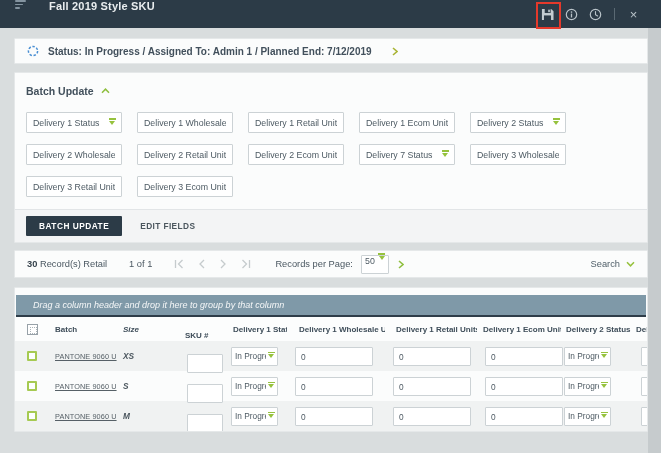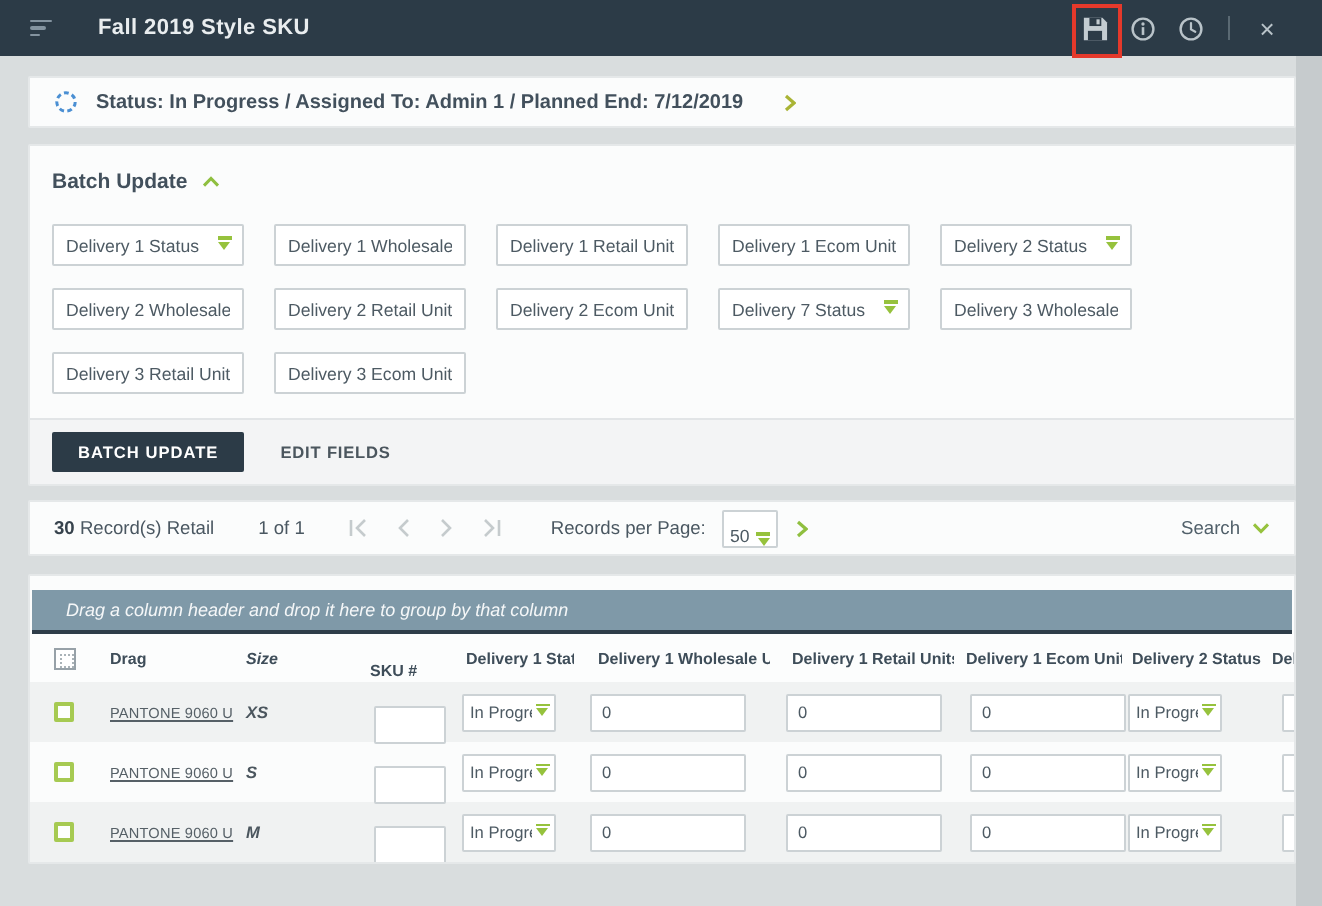--- a/index.html
+++ b/index.html
@@ -3,21 +3,21 @@
 <meta charset="utf-8">
 <style>
   html,body{margin:0;padding:0;}
   body{
     width:661px;height:453px;position:relative;overflow:hidden;
     background:#d9ddde;
     font-family:"Liberation Sans","DejaVu Sans",sans-serif;
     -webkit-font-smoothing:antialiased;
   }
   
-  .topbar{height:28px;background:#2c3b47;display:flex;align-items:center;position:relative;}
+  .topbar{height:28px;background:#2c3b47;display:flex;position:relative;}
   .menu-icon{margin-left:15px;display:flex;flex-direction:column;gap:2px;cursor:pointer;}
   .menu-icon i{display:block;height:1.5px;background:#8494a0;border-radius:1px;}
   .menu-icon i:nth-child(1){width:11px;}
   .menu-icon i:nth-child(2){width:8px;}
   .menu-icon i:nth-child(3){width:5px;}
   .topbar-title{margin-left:23px;font-size:11px;font-weight:700;color:#e9edef;letter-spacing:.2px;}
   .topbar-icons{margin-left:auto;margin-right:20px;display:flex;align-items:center;gap:9px;}
   .tb-icon{display:flex;align-items:center;justify-content:center;width:15px;height:15px;cursor:pointer;position:relative;}
   .red-box{position:absolute;left:-4px;top:-5px;width:21px;height:23px;border:2px solid #e5392b;pointer-events:none;}
   .tb-divider{width:1px;height:12px;background:#5a6973;margin:0 2px;}
@@ -43,21 +43,21 @@
   .card-footer{border-top:1px solid #e2e5e7;background:#f3f4f5;display:flex;align-items:center;gap:18px;padding:6px 11px;}
   .btn-primary{background:#2c3b47;color:#fff;border:0;font-family:inherit;font-size:8.3px;font-weight:700;letter-spacing:.5px;padding:5px 13px;cursor:pointer;border-radius:1px;}
   .btn-text{font-size:8.3px;font-weight:700;letter-spacing:.4px;color:#4b565e;cursor:pointer;}
   
   .pag-card{height:28px;margin-bottom:9px;display:flex;align-items:center;padding:0 12px;font-size:9.3px;color:#4a5761;}
   .pg-count b{color:#37434d;}
   .pg-pageinfo{margin-left:22px;}
   .pg-nav{margin-left:22px;display:flex;align-items:center;gap:13px;}
   .pg-nav span{display:flex;align-items:center;cursor:pointer;}
   .pg-pplabel{margin-left:24px;}
-  .pp-box{margin-left:8px;width:28px;height:19px;box-sizing:border-box;border:1px solid #ccd2d5;background:#fff;display:flex;align-items:flex-end;justify-content:center;gap:4px;font-size:8.8px;color:#4d5a63;cursor:pointer;border-radius:1px;}
+  .pp-box{margin-left:8px;width:28px;height:19px;box-sizing:border-box;border:1px solid #ccd2d5;background:#fff;display:flex;align-items:flex-start;justify-content:center;gap:4px;font-size:8.8px;color:#4d5a63;cursor:pointer;border-radius:1px;}
   .pp-go{margin-left:9px;display:flex;align-items:center;cursor:pointer;}
   .pg-search{margin-left:auto;display:flex;align-items:center;gap:6px;font-size:9.3px;color:#51606a;cursor:pointer;}
   
   .table-card{overflow:hidden;}
   .styleSku-label{border-bottom:1px dotted #9aa5ad;padding-bottom:1px;}
   .group-bar{margin:7px 1px 0;height:20px;background:#7f99a8;display:flex;align-items:center;padding-left:17px;color:#f5f7f8;font-style:italic;font-size:9px;border-bottom:2px solid #2e3d49;}
   .table-wrap{overflow:hidden;width:632px;}
   .thead{display:flex;height:24px;align-items:center;background:#fcfdfd;}
   .th{font-size:8px;font-weight:700;color:#3e4d59;white-space:nowrap;overflow:hidden;cursor:pointer;}
   .trow{display:flex;height:30px;align-items:center;background:#fbfcfc;}
@@ -226,21 +226,21 @@
     </span>
   </section>
 
   <section class="card table-card">
     <div class="group-bar">Drag a column header and drop it here to group by that column</div>
     <div class="table-wrap">
       <div class="thead">
         <div class="c c0">
             <span class="select-all"></span>
           </div>
-        <div class="c c1 th">Drag</div>
+        <div class="c c1 th">Batch</div>
         <div class="c c2 th">Size</div>
         <div class="c c3 th">SKU #</div>
         <div class="c c4 th">Delivery 1 Status</div>
         <div class="c c5 th">Delivery 1 Wholesale Units</div>
         <div class="c c6 th">Delivery 1 Retail Units</div>
         <div class="c c7 th">Delivery 1 Ecom Units</div>
         <div class="c c8 th">Delivery 2 Status</div>
         <div class="c c9 th">Delivery 2 Wholesale Units</div>
       </div>
 

